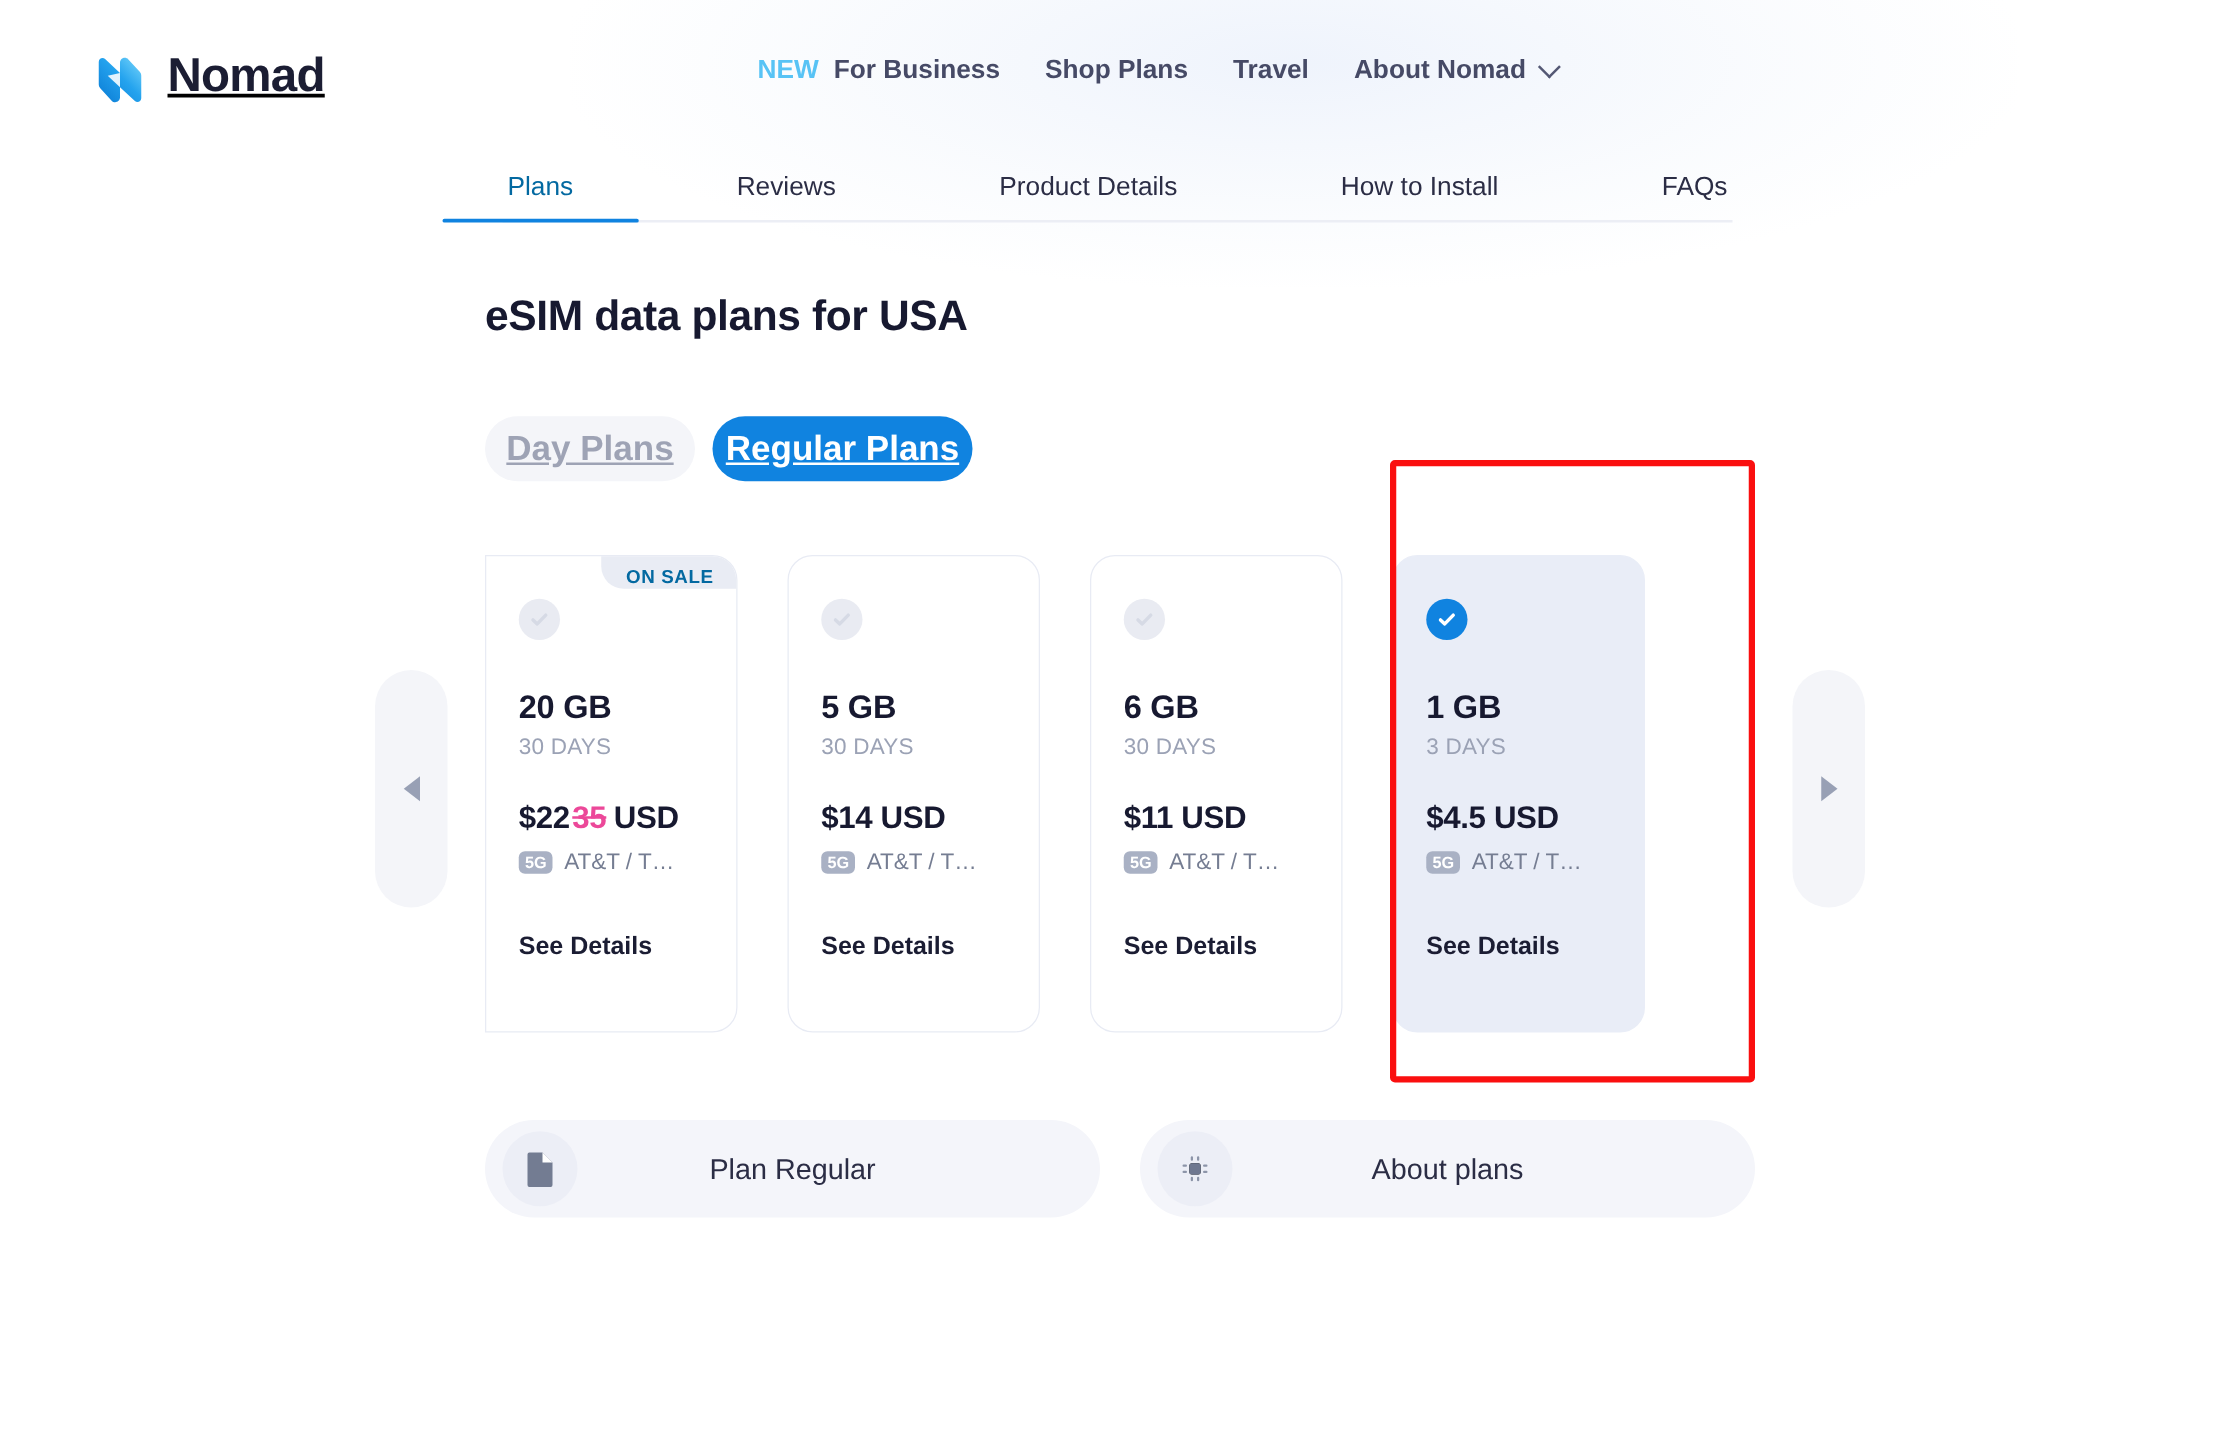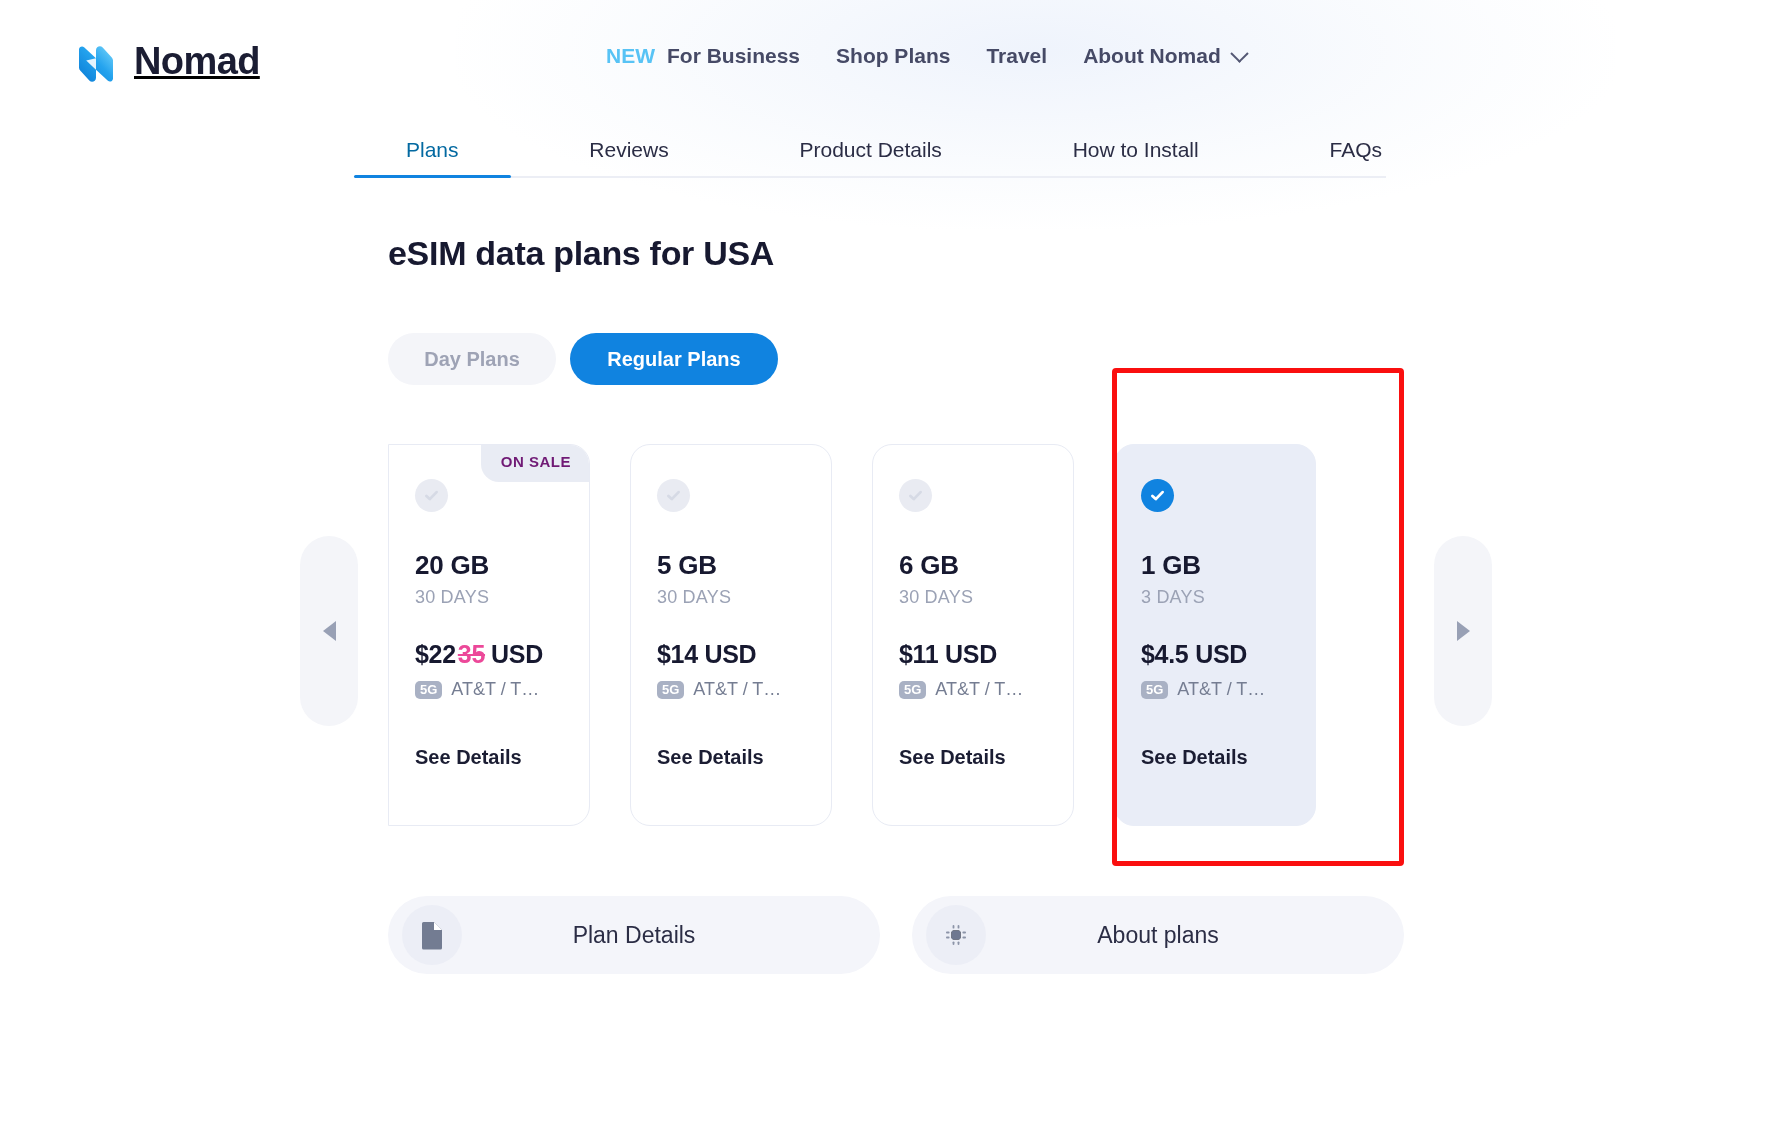--- a/index.html
+++ b/index.html
@@ -124,25 +124,26 @@
     left: 388px; top: 333px;
     display: flex;
     gap: 14px;
   }
   .toggle-btn {
     height: 52px;
     border-radius: 26px;
     display: flex;
     align-items: center;
     justify-content: center;
-    font-size: 20px;
+    font-size: 28px;
     font-weight: 700;
     cursor: pointer;
     border: none;
     font-family: inherit;
+    text-decoration: underline;
   }
   .toggle-btn.inactive {
     width: 168px;
     background: #f4f5f9;
     color: #9ea3b5;
   }
   .toggle-btn.active {
     width: 208px;
     background: #1083e0;
     color: #ffffff;
@@ -213,25 +214,25 @@
   }
   .card.selected .card-check { background: #1083e0; }
   .check-svg { width: 17px; height: 17px; display: block; }
   .check-path { stroke: #ffffff; stroke-width: 2.6; fill: none; stroke-linecap: round; stroke-linejoin: round; }
   .card:not(.selected) .check-path { stroke: #d6dae5; }
 
   .badge-sale {
     position: absolute;
     right: 0px; top: 0px;
     background: #e9ecf4;
-    color: #701a75;
+    color: #0369a1;
     font-size: 15px;
     font-weight: 700;
     letter-spacing: 0.5px;
-    padding: 8px 18px 12px 20px;
+    padding: 8px 18px 1px 20px;
     border-top-right-radius: 19px;
     border-bottom-left-radius: 18px;
     text-align: center;
   }
 
   .card-size {
     margin-top: 38px;
     font-size: 26px;
     font-weight: 700;
     color: #171930;
@@ -475,21 +476,21 @@
 
   <div class="bottom-row">
 
     <button class="wide-btn">
       <span class="wide-btn-icon">
         <svg width="26" height="30" viewBox="0 0 26 30">
           <path d="M3 2 h12 l8 8 v18 a1.5 1.5 0 0 1 -1.5 1.5 h-17 a1.5 1.5 0 0 1 -1.5 -1.5 v-24.5 a1.5 1.5 0 0 1 1.5 -1.5 z" fill="#737c92"></path>
           <path d="M15 2 l8 8 h-8 z" fill="#ffffff"></path>
         </svg>
       </span>
-      <span class="wide-btn-label">Plan Details</span>
+      <span class="wide-btn-label">Plan Regular</span>
     </button>
 
     <button class="wide-btn">
       <span class="wide-btn-icon">
         <svg width="30" height="30" viewBox="0 0 30 30">
           <rect x="10.5" y="10.5" width="9" height="9" rx="2" fill="#6e7siz88"></rect>
           <rect x="10.5" y="10.5" width="9" height="9" rx="2" fill="#6f7890"></rect>
           <g fill="#8c94a8">
             <rect x="11.6" y="5" width="1.8" height="3.6" rx="0.9"></rect>
             <rect x="16.6" y="5" width="1.8" height="3.6" rx="0.9"></rect>

